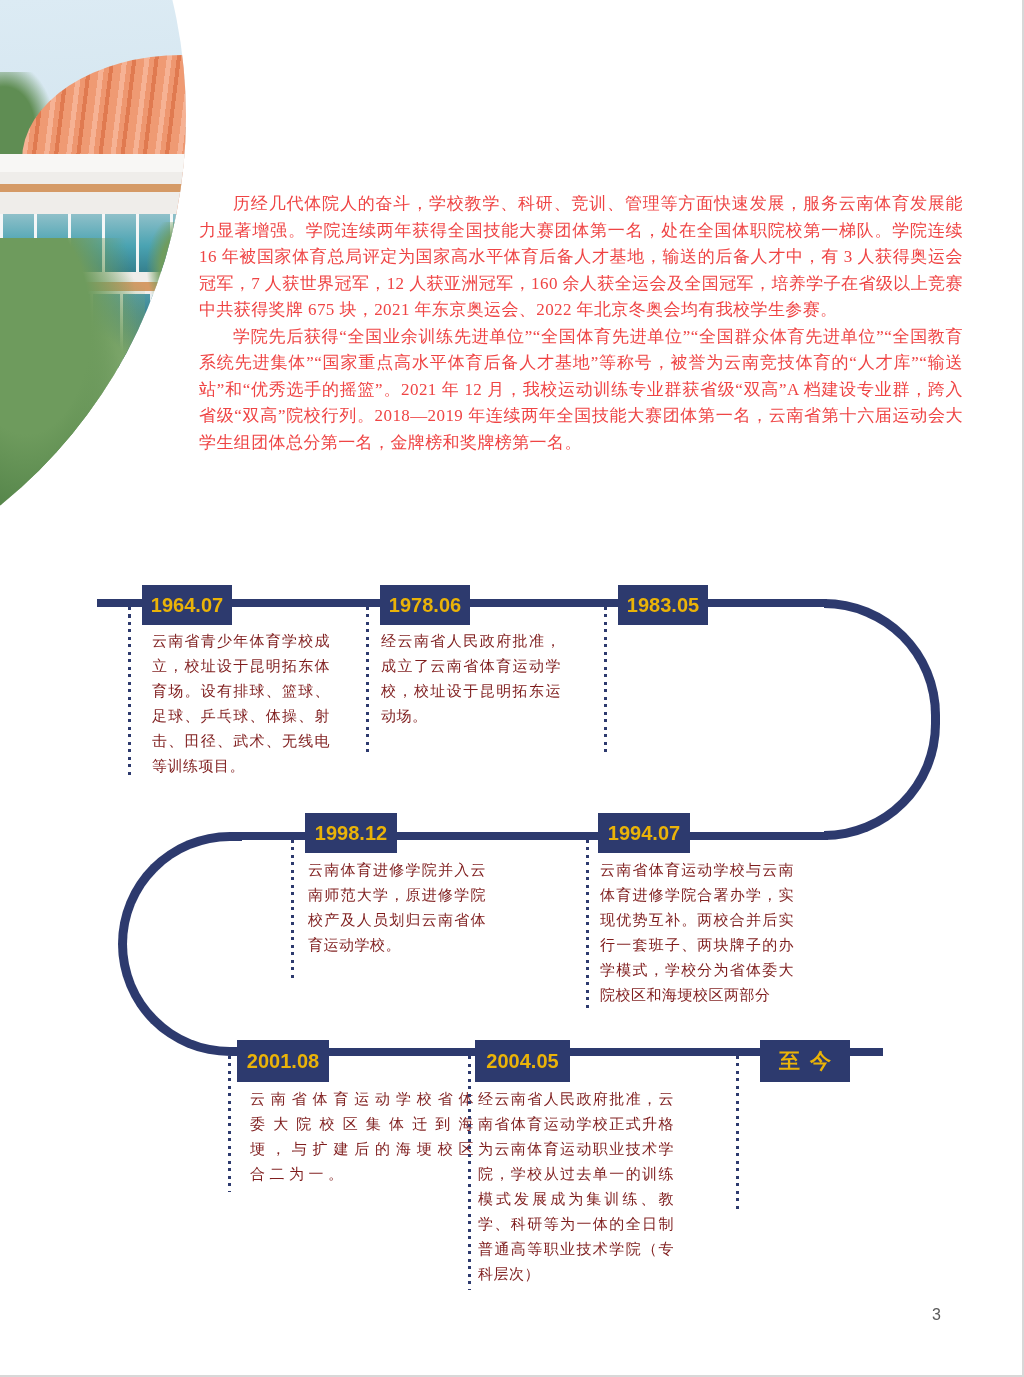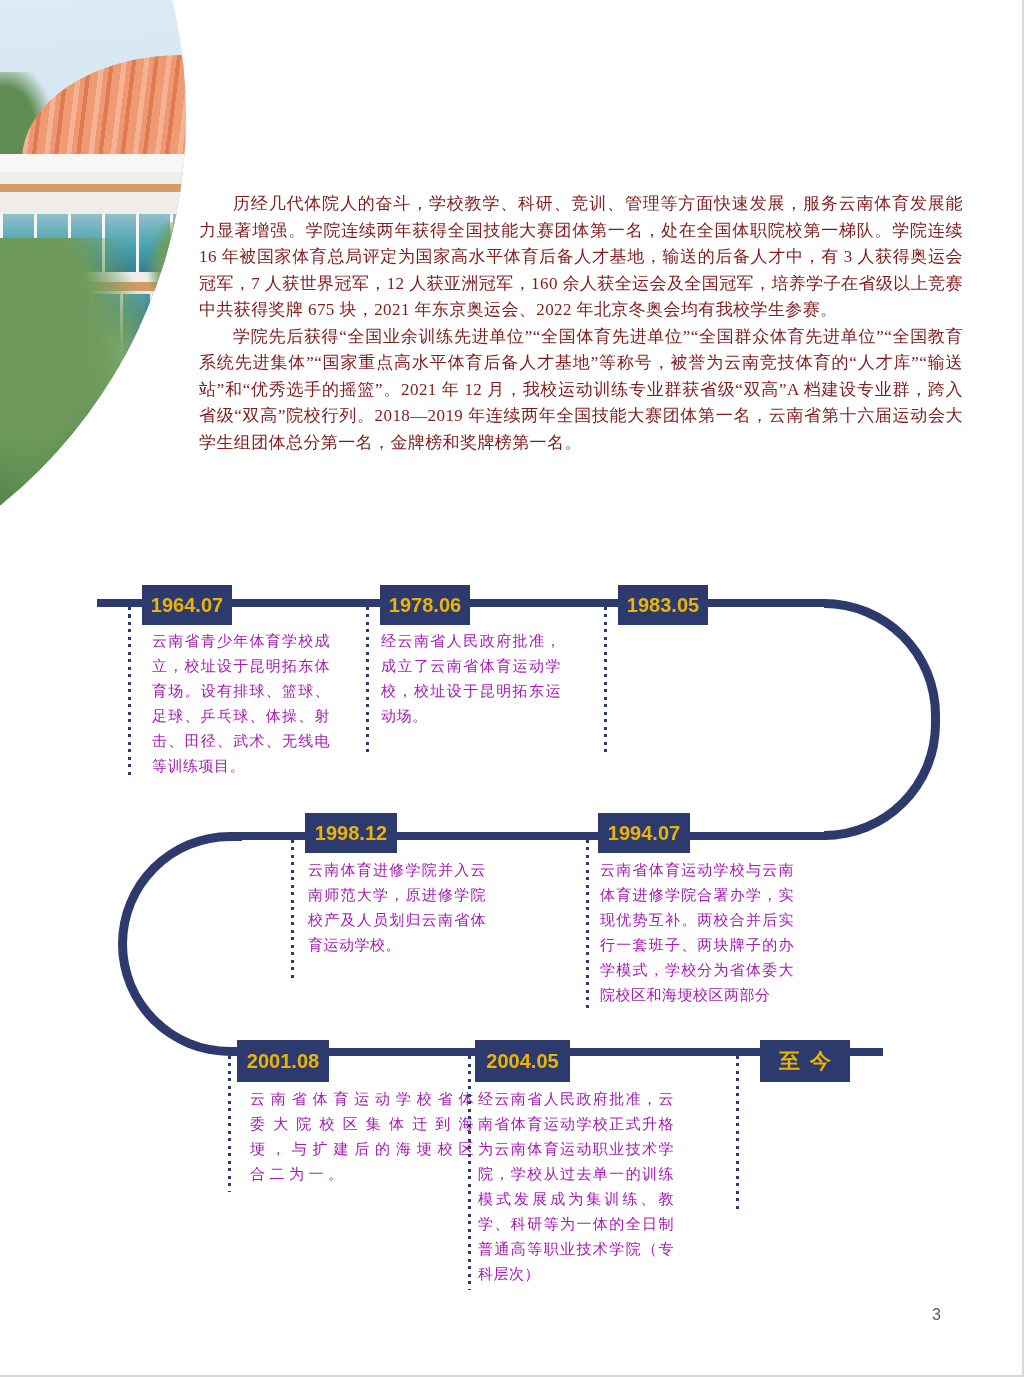--- a/index.html
+++ b/index.html
@@ -41,36 +41,36 @@
               radial-gradient(ellipse at 68% 55%,#7fa86d 0 30%,rgba(127,168,109,0) 60%);}
   .tree-right{left:146px;top:222px;width:66px;height:100px;
               background:radial-gradient(ellipse at 55% 45%,#6f9c5e 0 42%,rgba(111,156,94,0) 70%);}
   .bush-right{left:148px;top:326px;width:62px;height:110px;
               background:radial-gradient(ellipse at 60% 50%,#5c8a50 0 42%,rgba(92,138,80,0) 70%);}
 
   
   .intro{position:absolute;left:199px;top:191px;width:764px;
          font-family:"Liberation Serif","DejaVu Serif",serif;
          font-size:17px;line-height:26.5px;letter-spacing:.4px;
-         color:#7f1d1d;text-align:justify;}
+         color:#ef4444;text-align:justify;}
   .intro p{margin:0;text-indent:2em;}
 
   
   .tl-line{position:absolute;height:8px;background:#2d3a6e;}
   .curve-right{position:absolute;left:824px;top:599px;width:116px;height:241px;box-sizing:border-box;
                border:9px solid #2d3a6e;border-left:none;border-radius:0 120.5px 120.5px 0;}
   .curve-left{position:absolute;left:118px;top:832px;width:124px;height:224px;box-sizing:border-box;
               border:9px solid #2d3a6e;border-right:none;border-radius:112px 0 0 112px;}
   .date-box{position:absolute;background:#2d3a6e;color:#eab308;
             font-family:"Liberation Sans",sans-serif;font-weight:bold;font-size:20px;
             display:flex;align-items:center;justify-content:center;}
   .present-box{letter-spacing:10px;text-indent:10px;font-size:21px;}
   .dotted{position:absolute;width:3px;
           background-image:repeating-linear-gradient(180deg,#2d3a6e 0 3px,rgba(0,0,0,0) 3px 7.5px);}
-  .desc{position:absolute;color:#a21caf;font-family:"Liberation Sans","DejaVu Sans",sans-serif;
+  .desc{position:absolute;color:#7f1d1d;font-family:"Liberation Sans","DejaVu Sans",sans-serif;
         font-size:15px;line-height:25px;letter-spacing:.5px;text-align:justify;}
   .desc-wide{letter-spacing:4.5px;}
 
   
   .page-num{position:absolute;left:932px;top:1306px;font-size:16px;color:#5a5a5a;
             font-family:"Liberation Sans",sans-serif;}
 </style>
 </head>
 <body>
 

